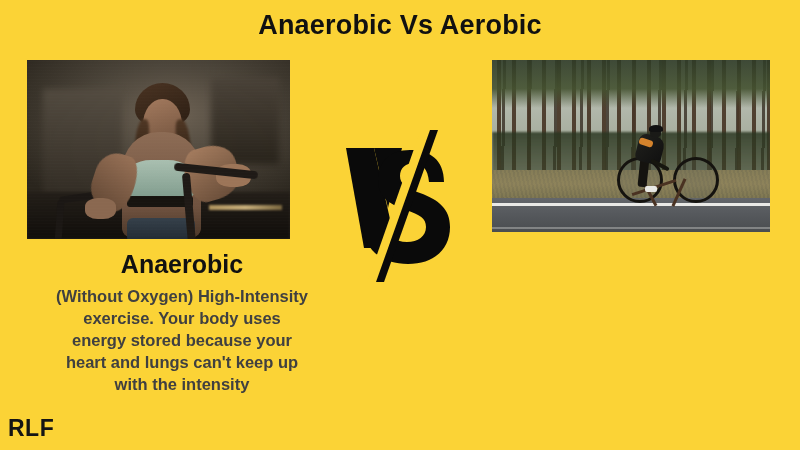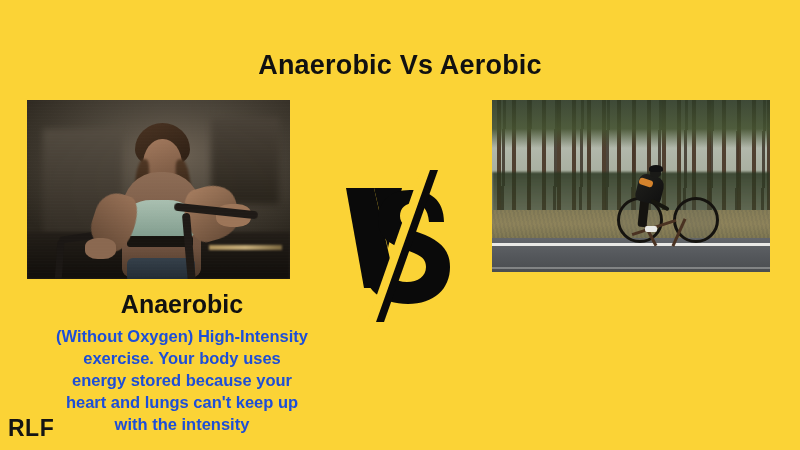--- a/index.html
+++ b/index.html
@@ -2,21 +2,21 @@
 <html><head>
 <meta charset="utf-8">
 <style>
   * { margin:0; padding:0; box-sizing:border-box; }
   html,body { width:800px; height:450px; overflow:hidden; }
   body {
     background:#FBD336;
     font-family:"Liberation Sans", sans-serif;
     position:relative;
   }
-  .stage { position:absolute; inset:0;margin-top:40px; }
+  .stage { position:absolute; inset:0; }
 
   
   .title {
     position:absolute; top:10px; left:0; width:800px;
     text-align:center;
     font-size:27px; font-weight:bold; color:#111111;
     letter-spacing:0.2px;
   }
 
   
@@ -249,21 +249,21 @@
   
   .col { position:absolute; top:250px;padding-left:44px; }
   #col-left  { left:0;    width:320px; }
   #col-right { left:470px; width:330px; }
   .col h2 {
     text-align:center; font-size:25px; font-weight:bold;
     color:#111; margin-bottom:7px;
   }
   .col p {
     text-align:center; font-size:16.5px; font-weight:bold;
-    color:#1d4ed8; line-height:1.33; padding:0 10px;
+    color:#404040; line-height:1.33; padding:0 10px;
   }
 
   
   .watermark {
     position:absolute; left:8px; bottom:8px;
     font-size:23px; font-weight:bold; color:#141414;
     letter-spacing:.5px;
   }
 </style>
 </head>

